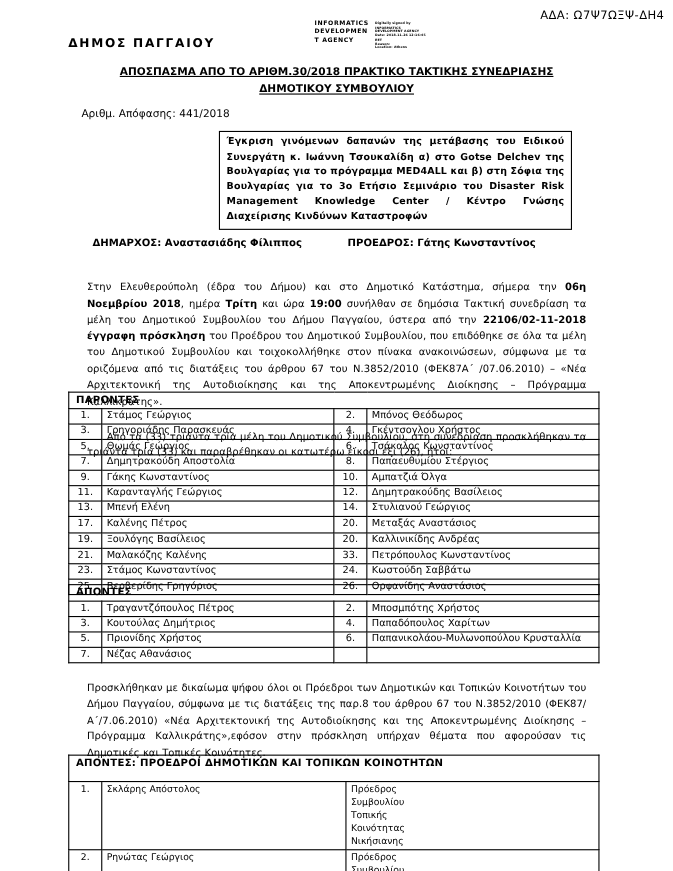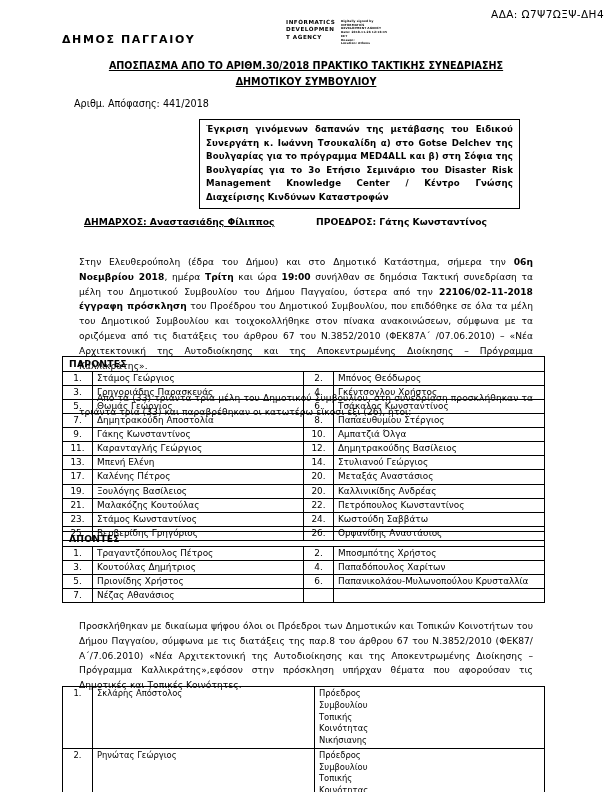--- a/index.html
+++ b/index.html
@@ -97,21 +97,21 @@
 
   
   .officials {
     position: absolute;
     left: 0;
     top: 216px;
     width: 612px;
     font-size: 9.2px;
     font-weight: bold;
   }
-  .officials .mayor { position: absolute; left: 84px; white-space: nowrap; text-decoration: underline; }
+  .officials .mayor { position: absolute; left: 84px; white-space: nowrap; }
   .officials .pres  { position: absolute; left: 316px; white-space: nowrap; }
 
   
   .body-wrap {
     position: absolute;
     left: 62px;
     top: 238px;
     width: 488px;
   }
   p.para {
@@ -272,22 +272,22 @@
           <td class="name">Μεταξάς Αναστάσιος</td>
         </tr>
         <tr>
           <td class="num">19.</td>
           <td class="name">Ξουλόγης Βασίλειος</td>
           <td class="num">20.</td>
           <td class="name">Καλλινικίδης Ανδρέας</td>
         </tr>
         <tr>
           <td class="num">21.</td>
-          <td class="name">Μαλακόζης Κουτούλας</td>
-          <td class="num">22.</td>
+          <td class="name">Μαλακόζης Καλένης</td>
+          <td class="num">33.</td>
           <td class="name">Πετρόπουλος Κωνσταντίνος</td>
         </tr>
         <tr>
           <td class="num">23.</td>
           <td class="name">Στάμος Κωνσταντίνος</td>
           <td class="num">24.</td>
           <td class="name">Κωστούδη  Σαββάτω</td>
         </tr>
         <tr>
           <td class="num">25.</td>
@@ -340,20 +340,23 @@
     <p class="para">Προσκλήθηκαν με δικαίωμα ψήφου όλοι  οι Πρόεδροι των Δημοτικών και Τοπικών  Κοινοτήτων του Δήμου Παγγαίου,  σύμφωνα με τις διατάξεις της παρ.8 του άρθρου 67 του Ν.3852/2010 (ΦΕΚ87/ Α΄/7.06.2010) «Νέα  Αρχιτεκτονική  της  Αυτοδιοίκησης  και  της  Αποκεντρωμένης  Διοίκησης  – Πρόγραμμα  Καλλικράτης»,εφόσον  στην  πρόσκληση  υπήρχαν  θέματα  που  αφορούσαν  τις Δημοτικές και Τοπικές Κοινότητες.</p>
   </div>
 
   <table class="roster" id="tbl-heads">
     <colgroup>
       <col style="width:30px">
         <col style="width:222px">
         <col style="width:230px">
     </colgroup>
     <tbody>
+      <tr>
+        <td class="hdr" colspan="3">ΑΠΟΝΤΕΣ: ΠΡΟΕΔΡΟΙ ΔΗΜΟΤΙΚΩΝ ΚΑΙ ΤΟΠΙΚΩΝ ΚΟΙΝΟΤΗΤΩΝ</td>
+      </tr>
     <tr>
           <td class="num">1.</td>
           <td>Σκλάρης Απόστολος</td>
           <td class="role">
             <div class="role-line">
               <span>Πρόεδρος</span>
               <span>Συμβουλίου</span>
               <span>Τοπικής</span>
               <span>Κοινότητας</span>
             </div>

